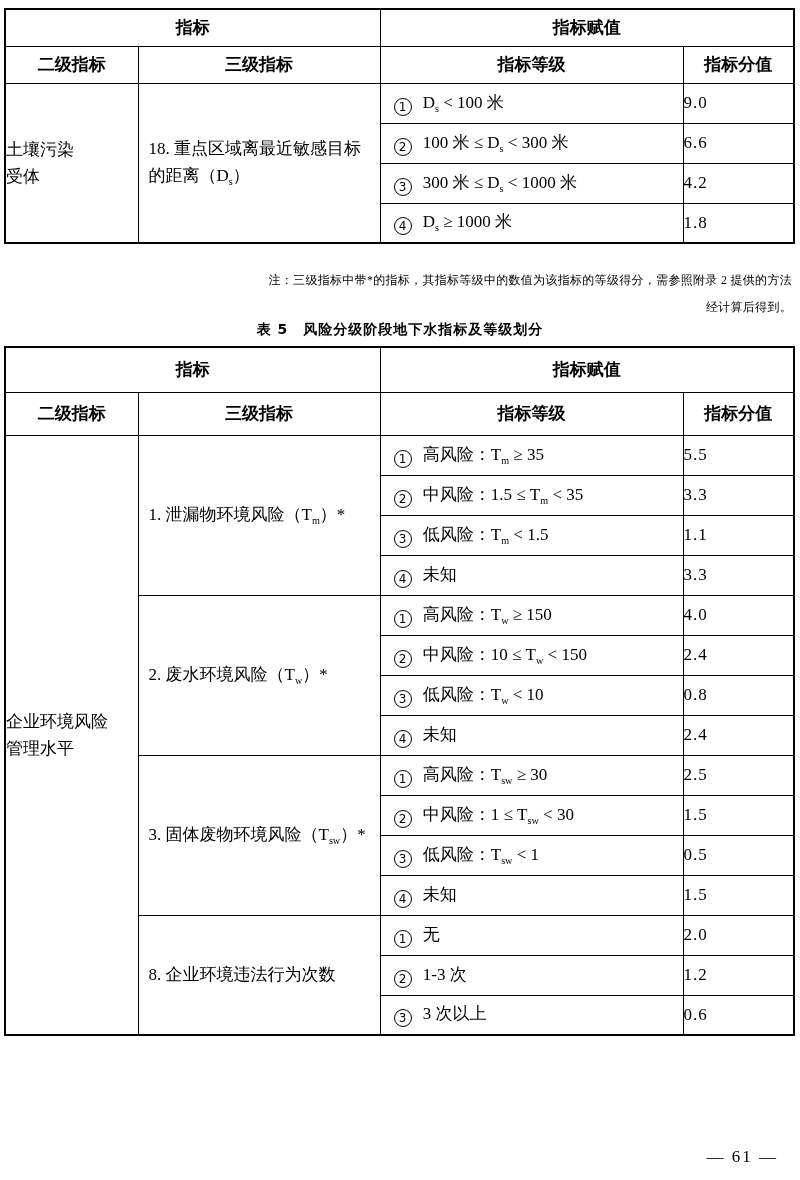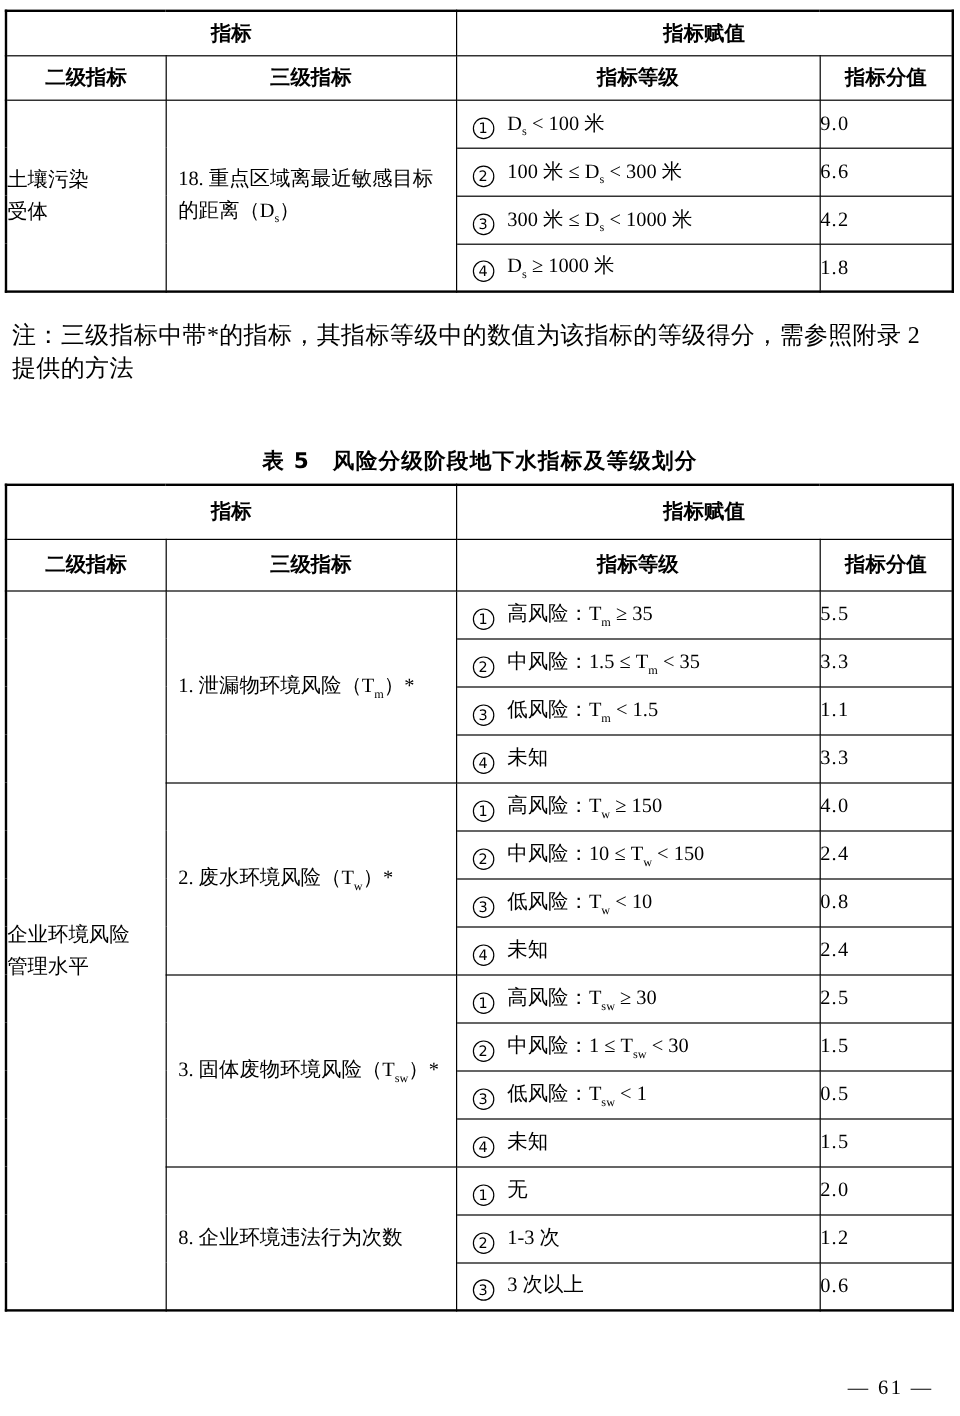--- a/index.html
+++ b/index.html
@@ -67,32 +67,32 @@
     border: 1px solid #000; border-radius: 50%;
     text-align: center;
     font-size: 12px; letter-spacing: 0;
     vertical-align: -3px;
     margin-right: 7px;
     font-family: "DejaVu Sans", sans-serif;
   }
 
   .note {
     margin: 23px 8px 0 10px;
-    font-size: 20px;
+    font-size: 12px;
     line-height: 27px;
     letter-spacing: 0.3px;
+    text-align: right;
   }
   .note .note-line2 { padding-left: 37px; }
 
   .tbl-title {
-    margin-top: 51px;
     text-align: center;
     font-family: "DejaVu Sans", "Liberation Sans", sans-serif;
     font-weight: bold;
-    font-size: 18px;
+    font-size: 14px;
     letter-spacing: 1px;
   }
 
   .pageno {
     position: absolute;
     top: 1147px; right: 22px;
     font-size: 17px;
     letter-spacing: 2px;
   }
 </style>
@@ -136,20 +136,21 @@
   </tr>
   <tr>
     <td class="grade"><span class="circ">4</span> D<sub>s</sub> ≥ 1000 米</td>
     <td class="score">1.8</td>
   </tr>
 </tbody>
   </table>
 
 <div class="note">
   <div><span>注：</span><span>三级指标中带*的指标，其指标等级中的数值为该指标的等级得分，需参照附录 2 提供的方法</span></div>
+  <div class="note-line2">经计算后得到。</div>
 </div>
 
 <div class="tbl-title">表 5　风险分级阶段地下水指标及等级划分</div>
 
 <table class="doc-table t-gw">
   <colgroup>
     <col style="width:133px">
       <col style="width:242px">
       <col style="width:303px">
       <col style="width:111px">

